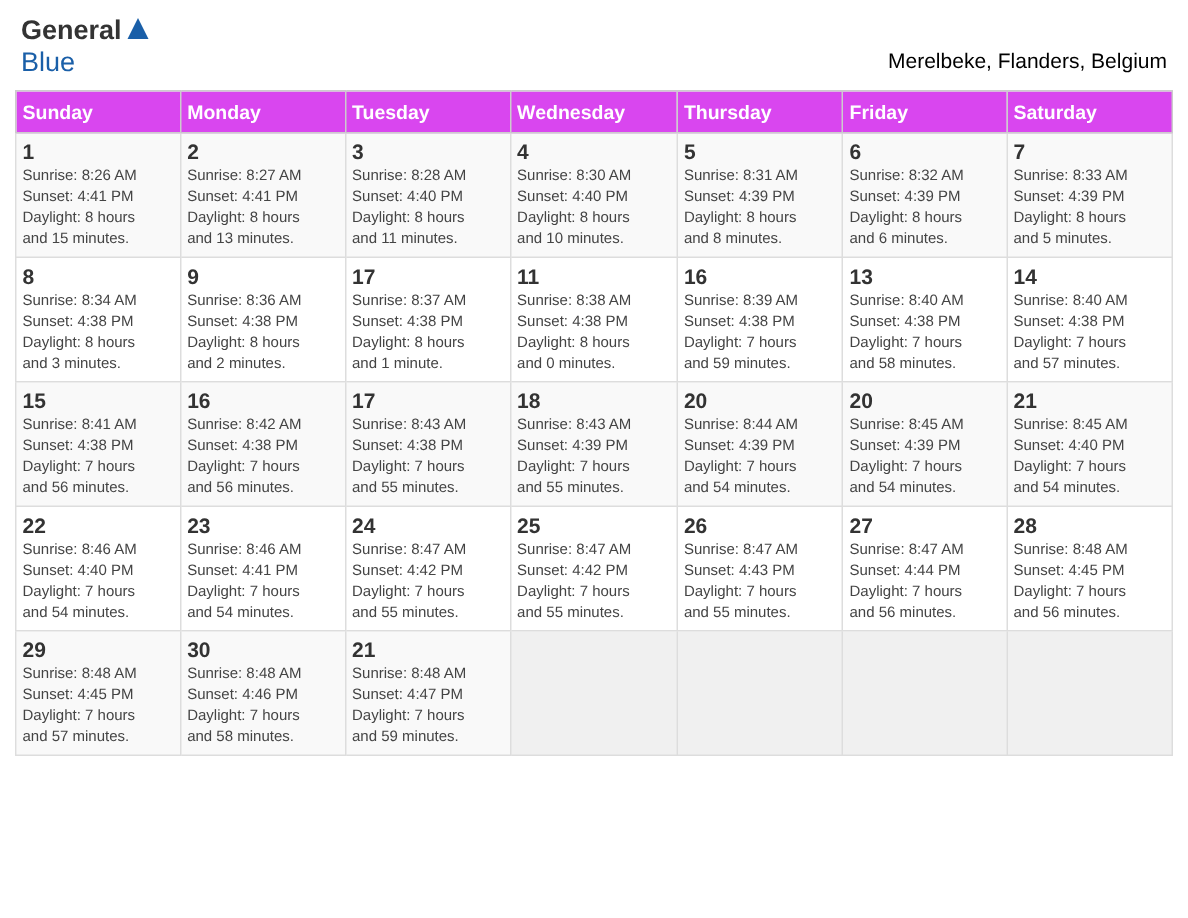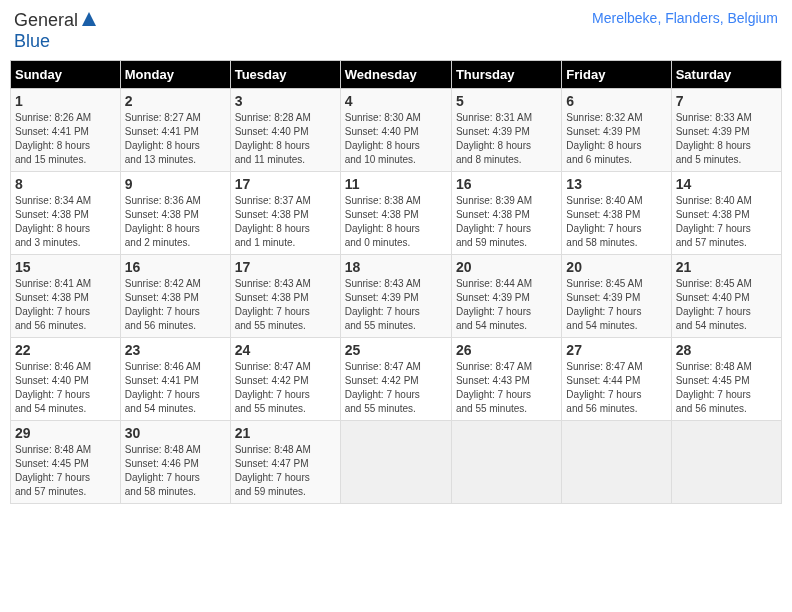--- a/index.html
+++ b/index.html
@@ -17,21 +17,21 @@
       margin-bottom: 8px;
       padding: 0 4px;
     }
     .logo {
       display: flex;
       flex-direction: column;
       align-items: flex-start;
     }
     .logo-text-general {
       font-size: 18px;
-      font-weight: normal;
+      font-weight: bold;
       color: #333;
     }
     .logo-text-blue {
       font-size: 18px;
       font-weight: normal;
       color: #1a5fa8;
     }
     .logo-row {
       display: flex;
       align-items: center;
@@ -39,29 +39,30 @@
     .title-area {
       text-align: right;
     }
     .month-title {
       font-size: 32px;
       font-weight: normal;
       color: #333;
     }
     .location-title {
       font-size: 14px;
-      color: #3b82f6;
+      color: #000000;
+      margin-top: 22px;
     }
     .calendar {
       width: 100%;
       border-collapse: collapse;
       font-size: 11px;
     }
     .calendar thead th {
-      background-color: #000000;
+      background-color: #d946ef;
       color: #fff;
       padding: 6px 4px;
       text-align: left;
       font-size: 13px;
       font-weight: bold;
       border: 1px solid #ccc;
     }
     .calendar tbody td {
       vertical-align: top;
       padding: 4px 4px;

